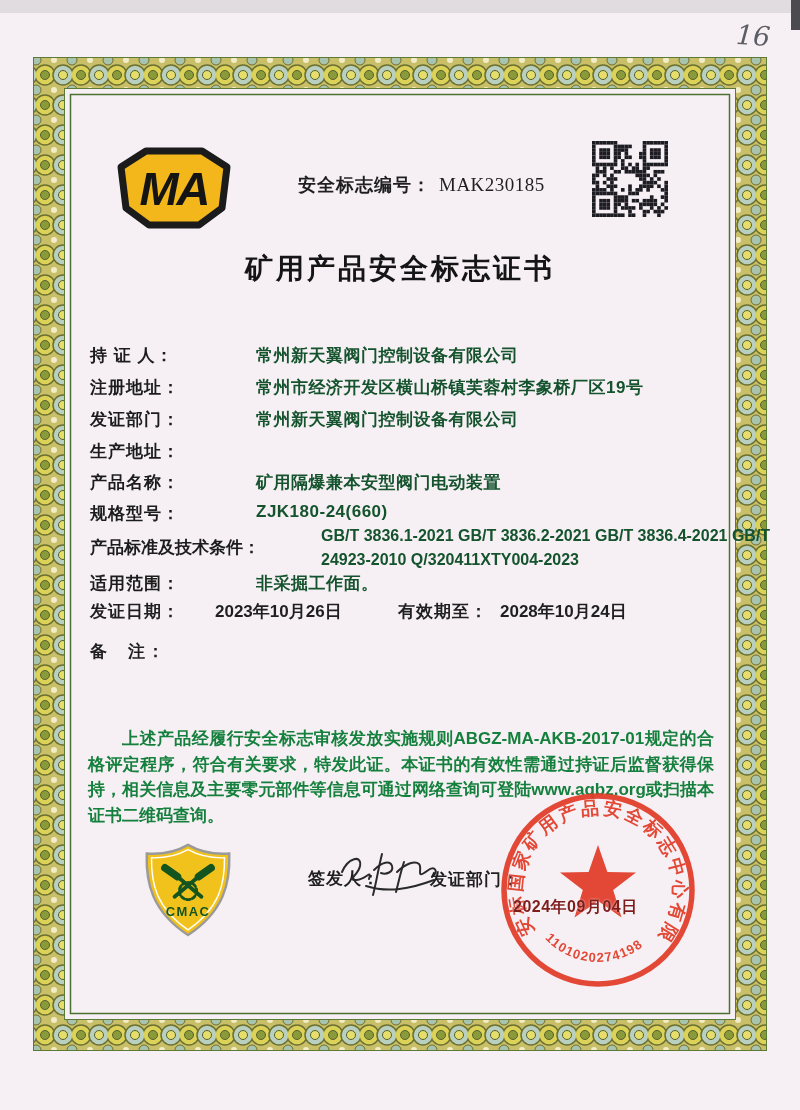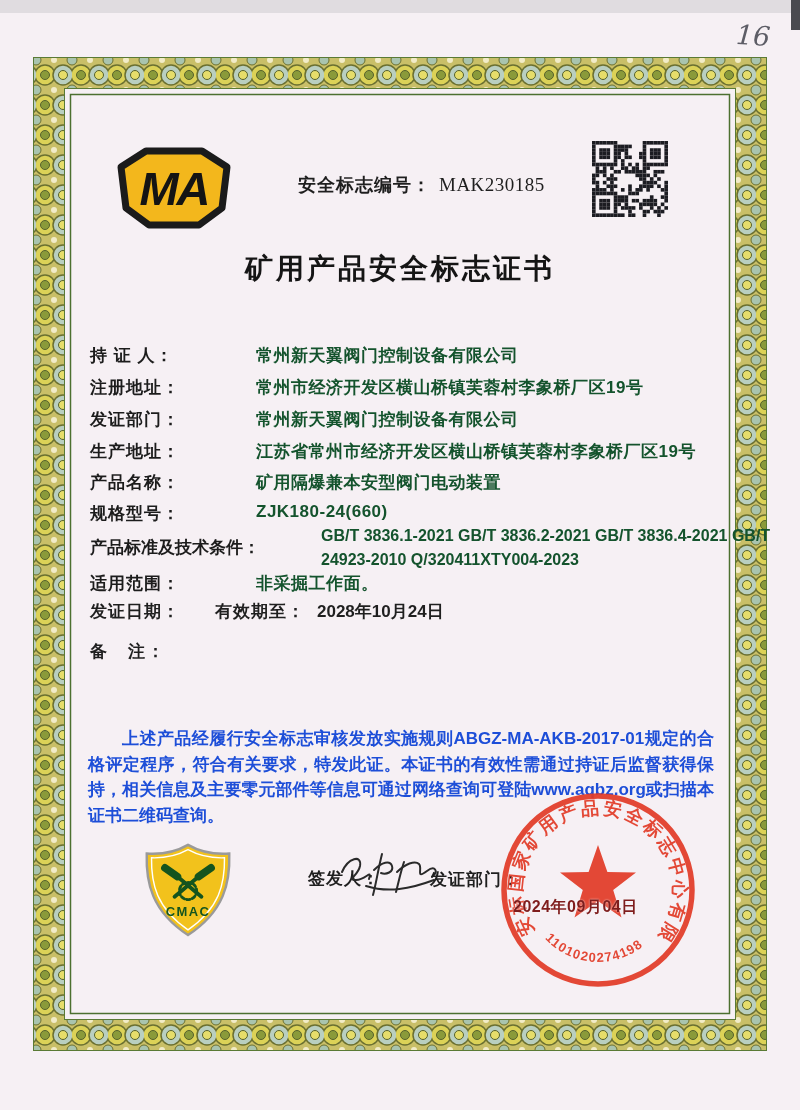--- a/index.html
+++ b/index.html
@@ -28,21 +28,21 @@
   .fvalue{font-weight:700;color:#14532d;letter-spacing:.5px;}
   .frow.std .flabel{width:190px;padding-top:12px;letter-spacing:0;}
   .frow.std .fvalue{width:452px;font-size:16px;line-height:24px;letter-spacing:0;}
   .dates{position:absolute;left:90px;top:600px;display:flex;font-size:17px;font-weight:700;}
   .dates .l1{width:125px;letter-spacing:1px;}
   .dates .v1{width:183px;}
   .dates .l2{width:102px;letter-spacing:1px;}
   .remark{left:90px;top:640px;font-size:17px;font-weight:700;letter-spacing:2px;}
   
   .para{left:88px;top:726px;width:626px;font-size:17px;line-height:25.5px;font-weight:700;
-       text-align:justify;text-indent:2em;color:#1d4ed8;}
+       text-align:justify;text-indent:2em;color:#15803d;}
   
   #cmac{left:140px;top:842px;}
   .signer{left:279px;top:867px;font-size:17px;font-weight:700;letter-spacing:1px;margin-left:29px;}
   #signature{left:336px;top:842px;}
   .dept{left:430px;top:868px;font-size:17px;font-weight:700;letter-spacing:1px;}
   #stamp{left:493px;top:785px;}
   .stamp-date{left:513px;top:897px;font-size:16px;font-weight:700;color:#7f1d1d;
        letter-spacing:.5px;text-shadow:0 0 2px rgba(255,255,255,.8);}
 </style>
 </head>
@@ -333,41 +333,41 @@
 <div class="frow" style="top:376px">
   <span class="flabel">注册地址：</span>
   <span class="fvalue">常州市经济开发区横山桥镇芙蓉村李象桥厂区19号</span>
 </div>
 <div class="frow" style="top:408px">
   <span class="flabel">发证部门：</span>
   <span class="fvalue">常州新天翼阀门控制设备有限公司</span>
 </div>
 <div class="frow" style="top:440px">
   <span class="flabel">生产地址：</span>
-  <span class="fvalue">江苏省常州市经济开发区横山桥镇芙蓉村李象桥厂区19号</span>
 </div>
 <div class="frow" style="top:471px">
   <span class="flabel">产品名称：</span>
   <span class="fvalue">矿用隔爆兼本安型阀门电动装置</span>
 </div>
 <div class="frow" style="top:502px">
   <span class="flabel">规格型号：</span>
   <span class="fvalue">ZJK180-24(660)</span>
 </div>
 <div class="frow std" style="top:524px">
   <span class="flabel">产品标准及技术条件：</span>
   <span class="fvalue">GB/T 3836.1-2021 GB/T 3836.2-2021 GB/T 3836.4-2021 GB/T 24923-2010 Q/320411XTY004-2023</span>
 </div>
 <div class="frow" style="top:572px">
   <span class="flabel">适用范围：</span>
   <span class="fvalue">非采掘工作面。</span>
 </div>
 
 <div class="dates">
   <span class="l1">发证日期：</span>
+  <span class="v1">2023年10月26日</span>
   <span class="l2">有效期至：</span>
   <span class="v2">2028年10月24日</span>
 </div>
 
 <div class="abs remark">备　注：</div>
 
 <div class="abs para">上述产品经履行安全标志审核发放实施规则ABGZ-MA-AKB-2017-01规定的合格评定程序，符合有关要求，特发此证。本证书的有效性需通过持证后监督获得保持，相关信息及主要零元部件等信息可通过网络查询可登陆www.aqbz.org或扫描本证书二维码查询。</div>
 
 <svg id="cmac" class="abs" width="96" height="96" viewBox="0 0 100 100">
   <path d="M50,3 C62,10 78,13 93,12 C94,42 88,72 50,97 C12,72 6,42 7,12 C22,13 38,10 50,3 Z" fill="#f2c21c" stroke="#9a9a9a" stroke-width="2.5"></path>

